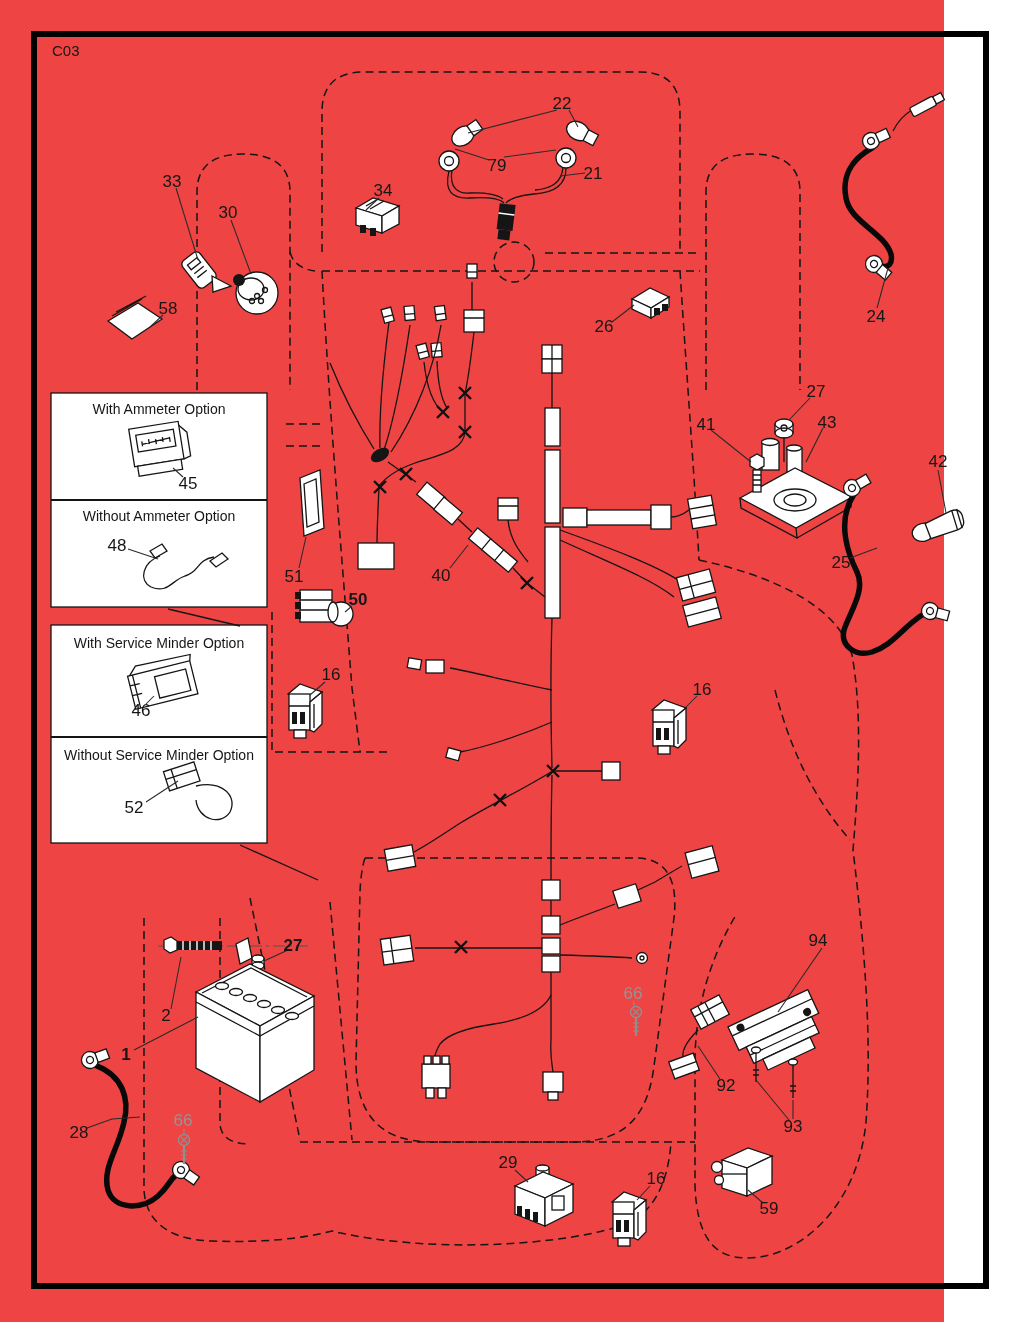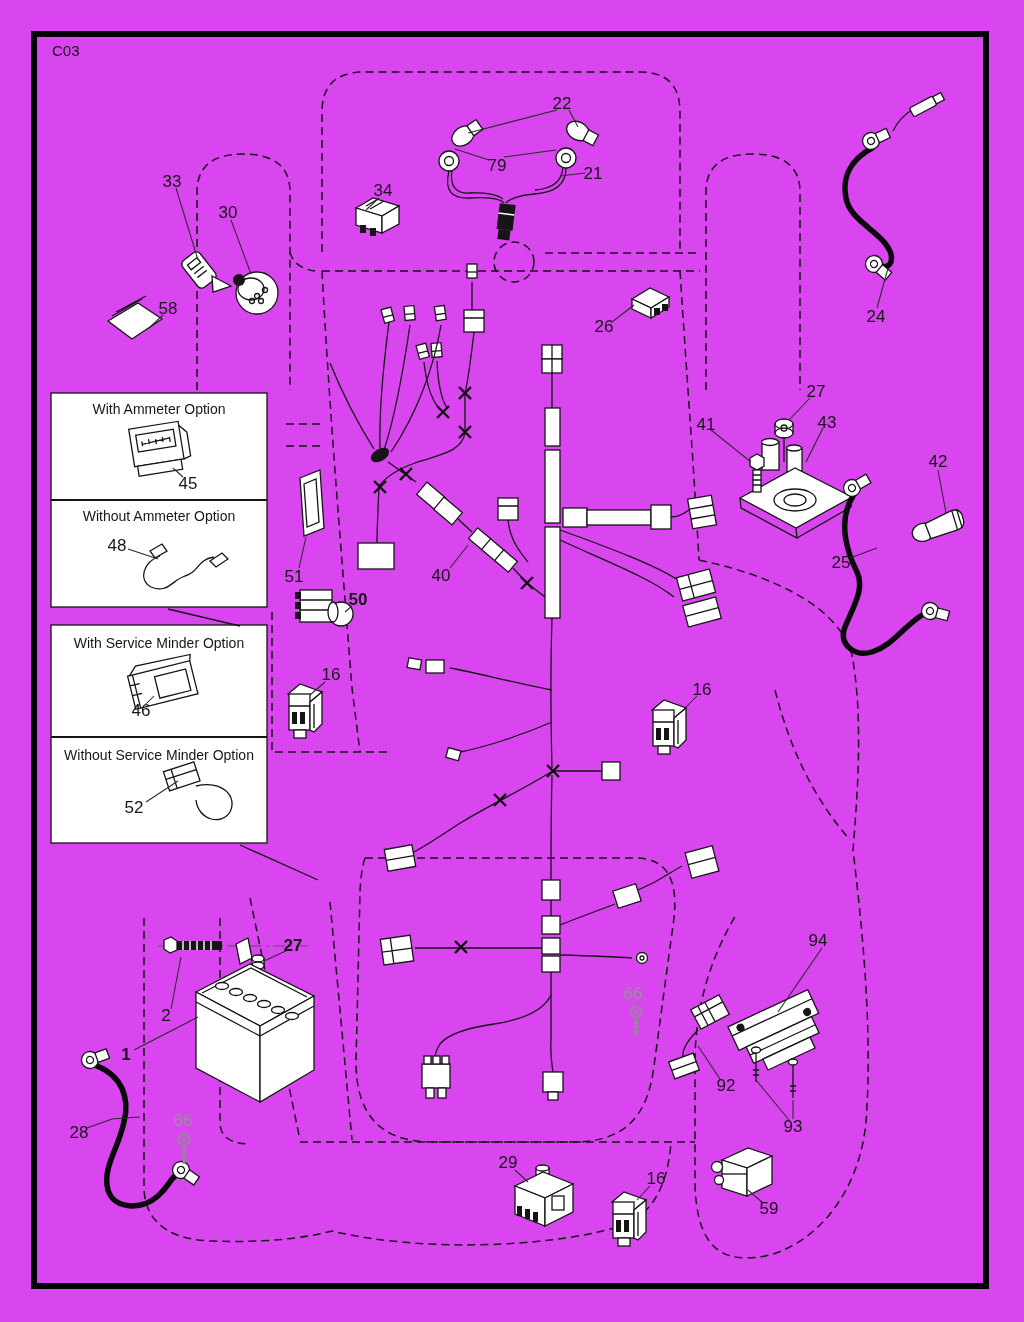--- a/index.html
+++ b/index.html
@@ -1,16 +1,16 @@
 <!DOCTYPE html>
 <html><head>
 <meta charset="utf-8">
 <style>
   html,body{margin:0;padding:0;background:#fff;}
-  .page{width:1024px;height:1322px;position:relative;background:#d946ef;}
+  .page{width:944px;height:1322px;position:relative;background:#ef4444;}
   svg{display:block}
   .d  {fill:none;stroke:#151515;stroke-width:1.5;stroke-dasharray:8 5;}
   .l  {fill:none;stroke:#151515;stroke-width:1.3;}
   .w  {fill:#fff;stroke:#151515;stroke-width:1.3;}
   .k  {fill:#151515;stroke:none;}
   .thick{fill:none;stroke:#090909;stroke-width:5.5;stroke-linecap:round;}
   .ldr{fill:none;stroke:#2a2a2a;stroke-width:1.05;}
   .x  {fill:none;stroke:#111;stroke-width:2.4;}
   .gry{stroke:#8f8f8f;}
   .co {font:17px "Liberation Sans", sans-serif;fill:#161616;}

